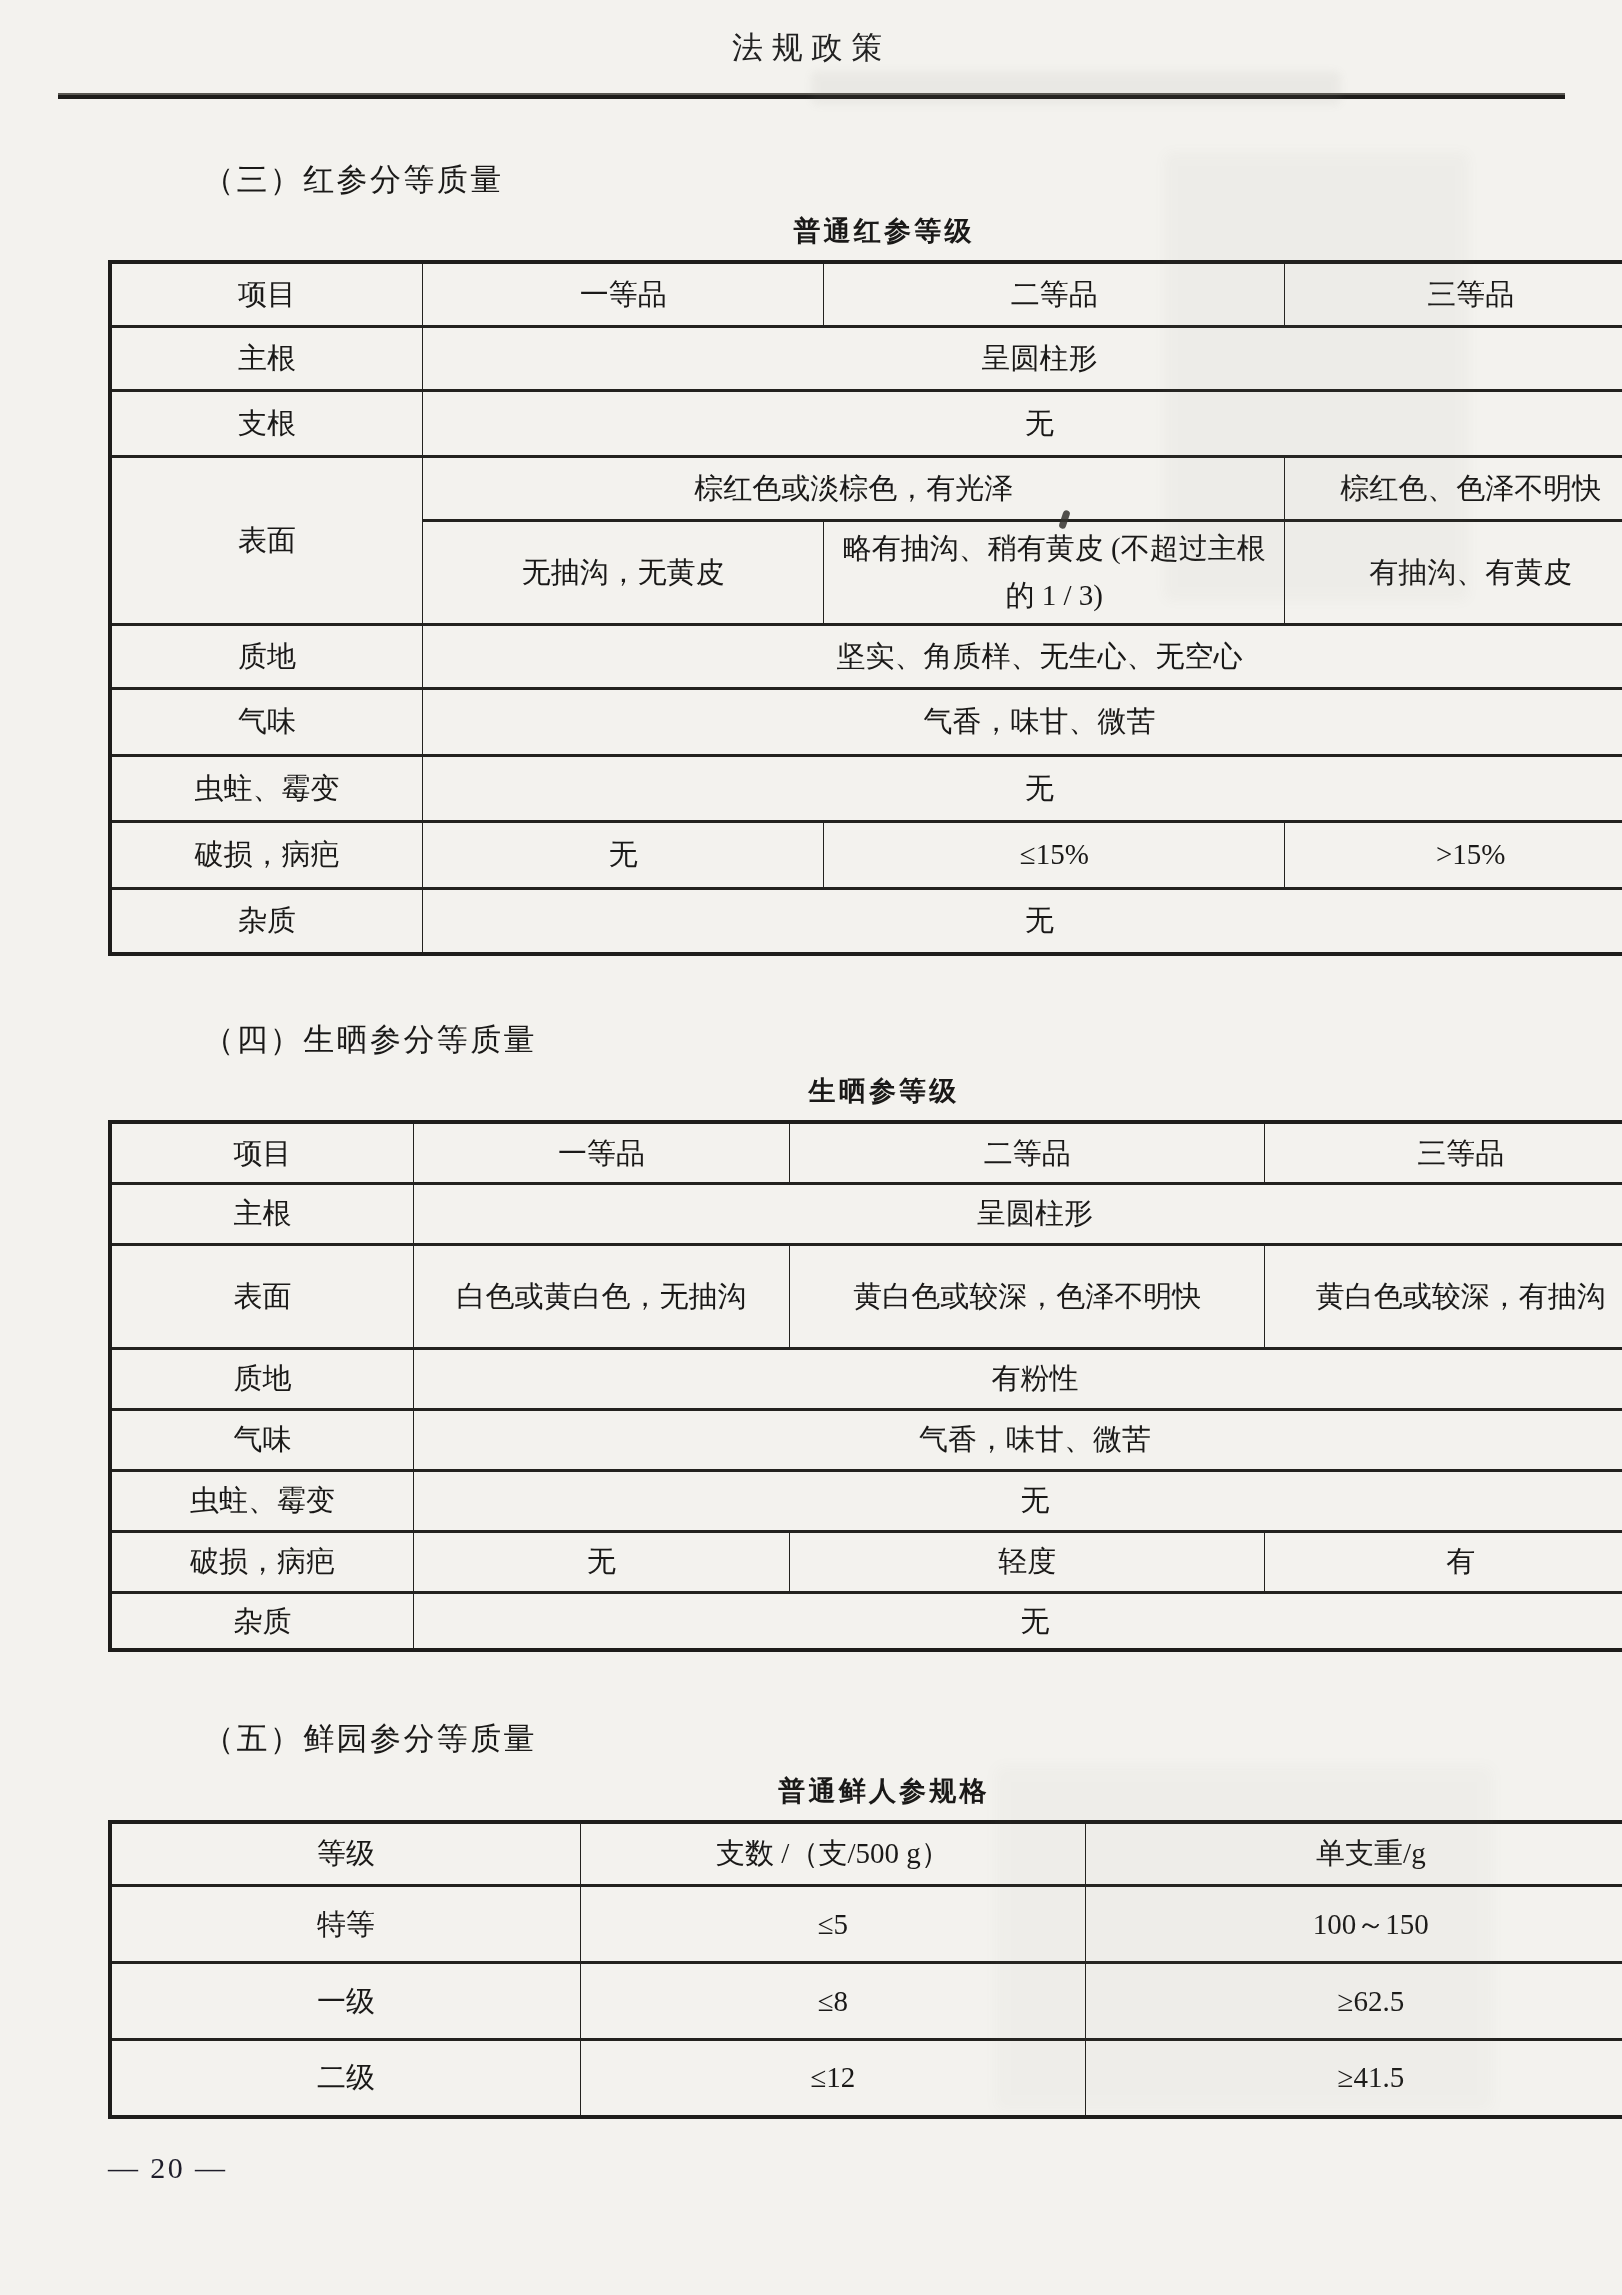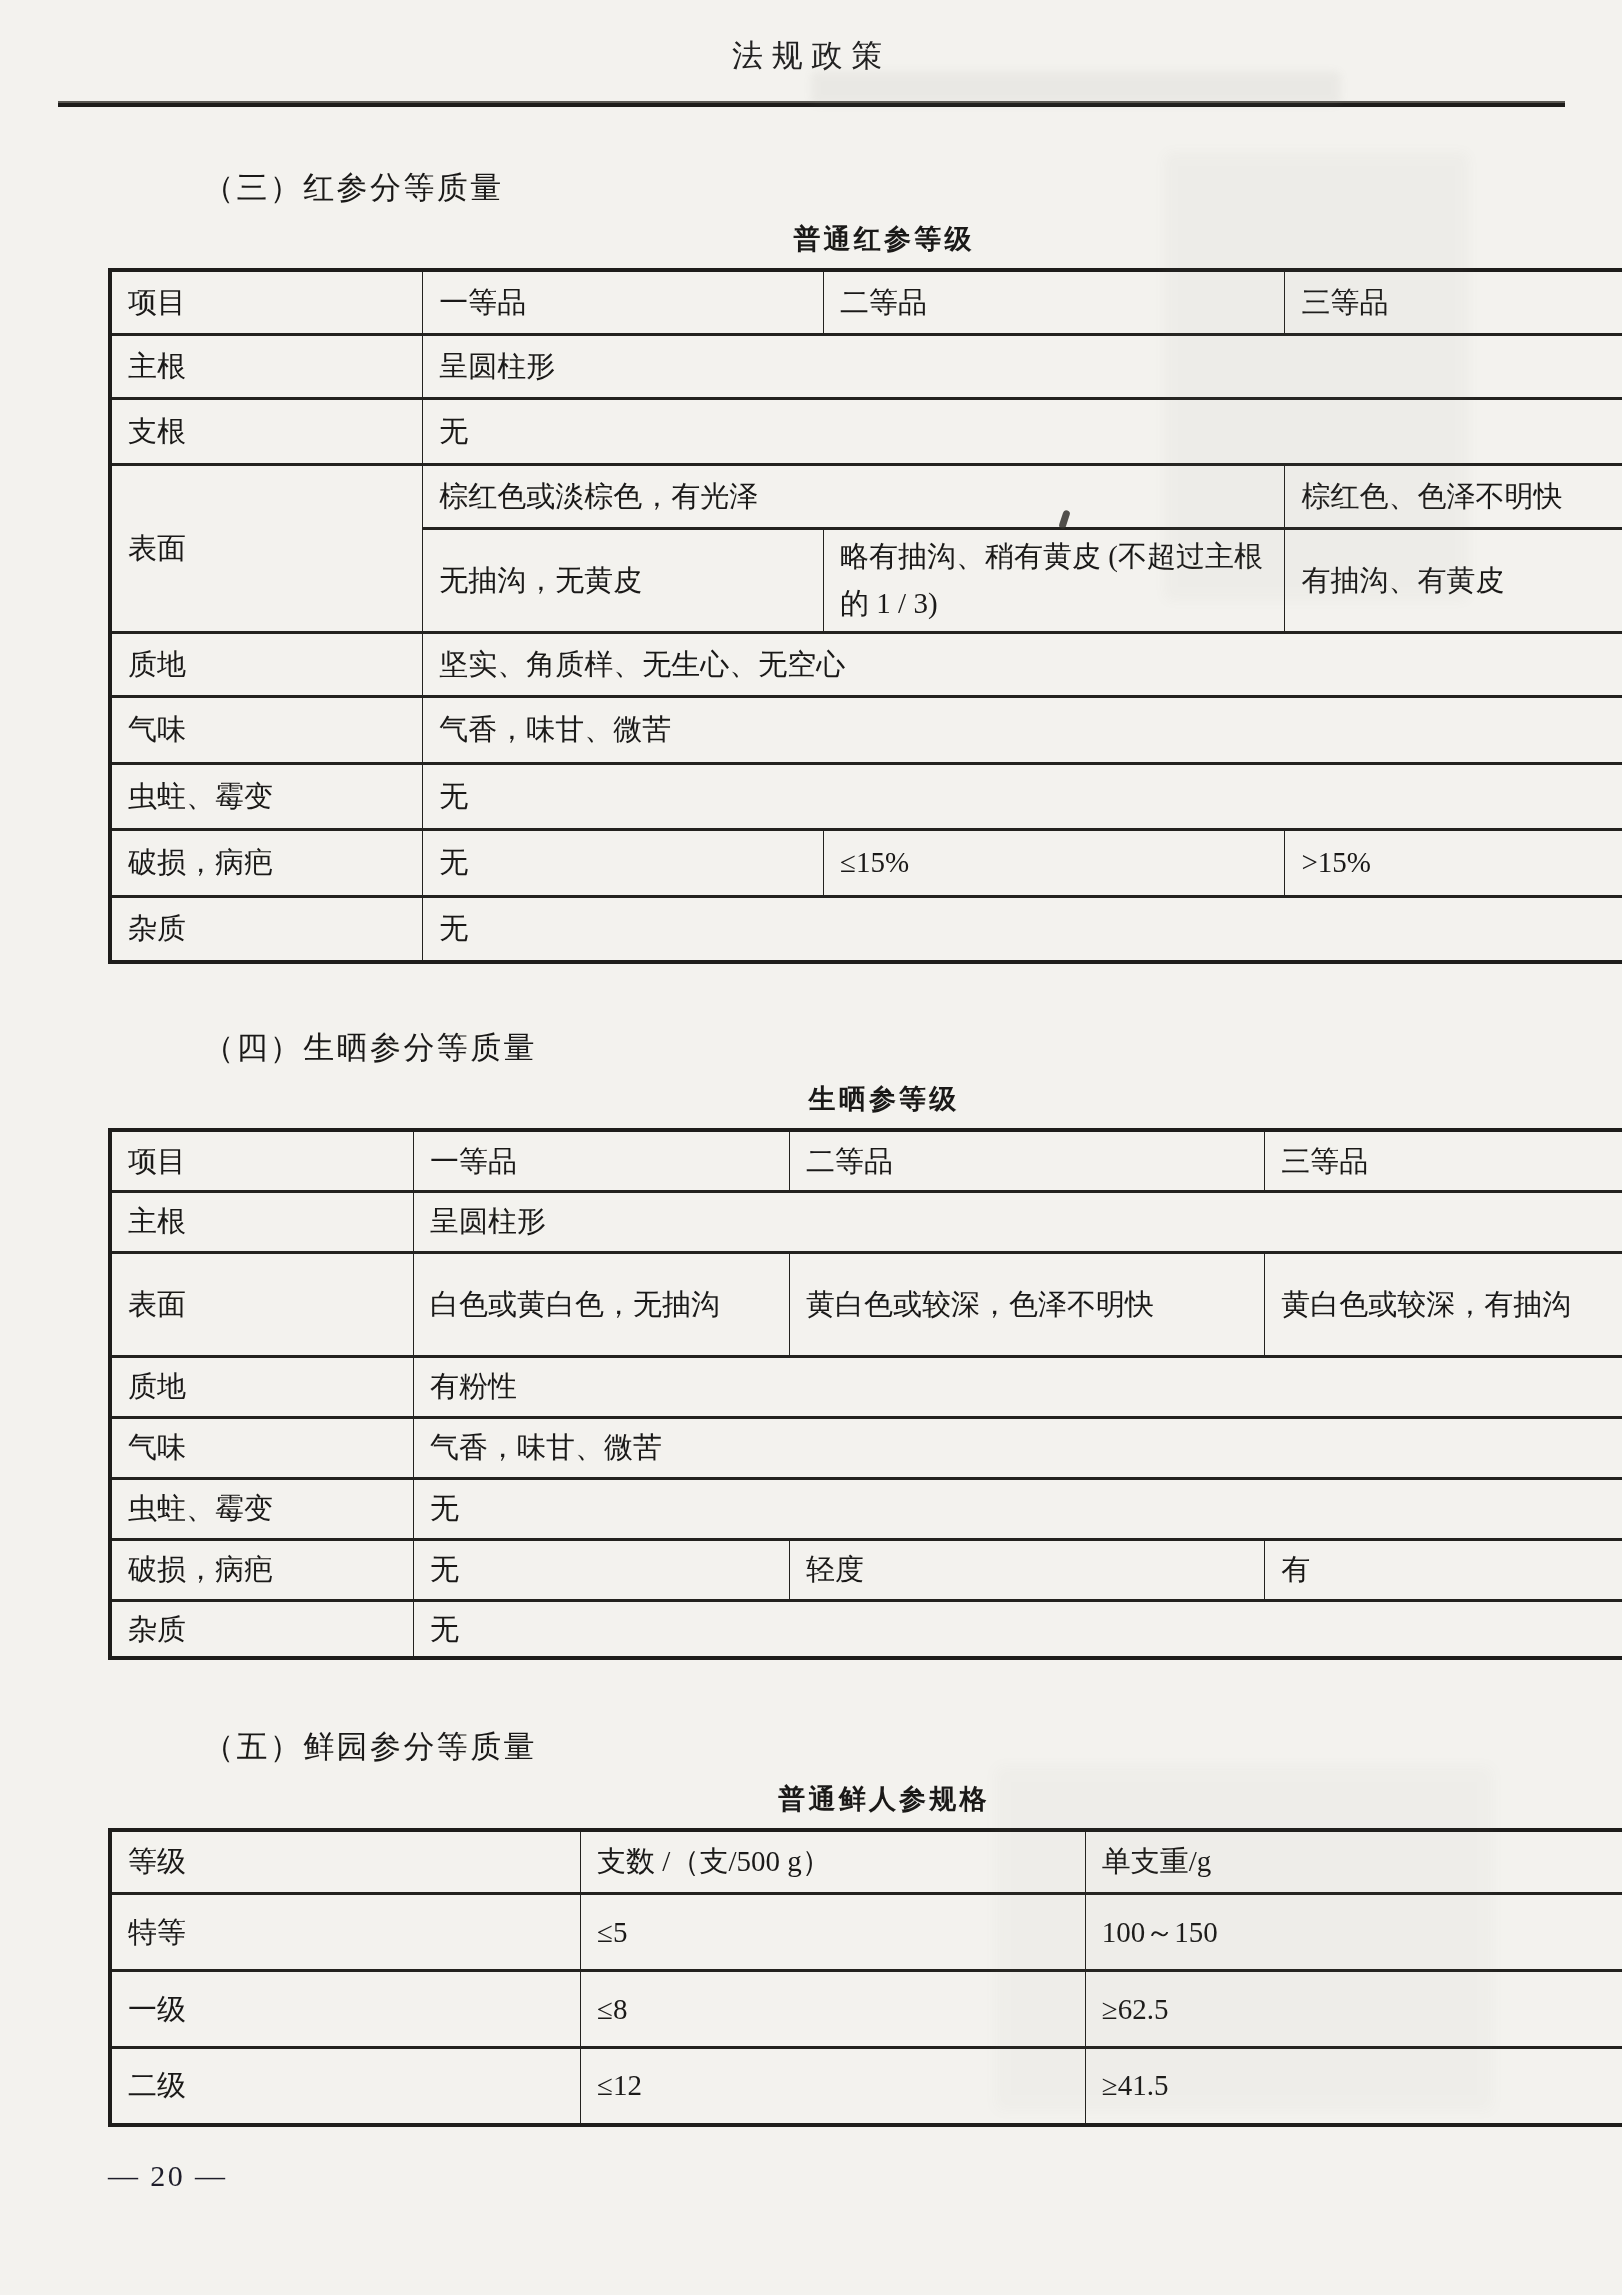--- a/index.html
+++ b/index.html
@@ -5,21 +5,21 @@
   * { margin:0; padding:0; box-sizing:border-box; }
   html,body { width:1623px; height:2295px; }
   body {
     background:#f3f2ee;
     font-family:"Liberation Serif","DejaVu Serif",serif;
     color:#1a1918;
     position:relative;
     overflow:hidden;
   }
   .header-title {
-    padding-top:36px;
+    padding-top:28px;
     text-align:center;
     font-size:31px;
     letter-spacing:8.8px;
     line-height:39px;
     color:#222;
   }
   .header-rule {
     margin:26px 58px 0 58px;
     height:4px;
     border-top:2.4px solid #5a5852;
@@ -47,21 +47,21 @@
     margin-top:8px;
     width:100%;
     border-collapse:collapse;
     table-layout:fixed;
     border:4px solid #1e1d1b;
   }
   table.grade-table td {
     border:1.6px solid #23221f;
     border-top-width:3.2px;
     border-bottom-width:3.2px;
-    text-align:left;
+    text-align:center;
     vertical-align:middle;
     font-size:29px;
     line-height:1.62;
     padding:0 16px;
   }
   td.pad-lg { padding:0 43px; }
   td.pad-md { padding:0 22.5px; }
   .page-number {
     margin-top:29px;
     margin-left:108px;

